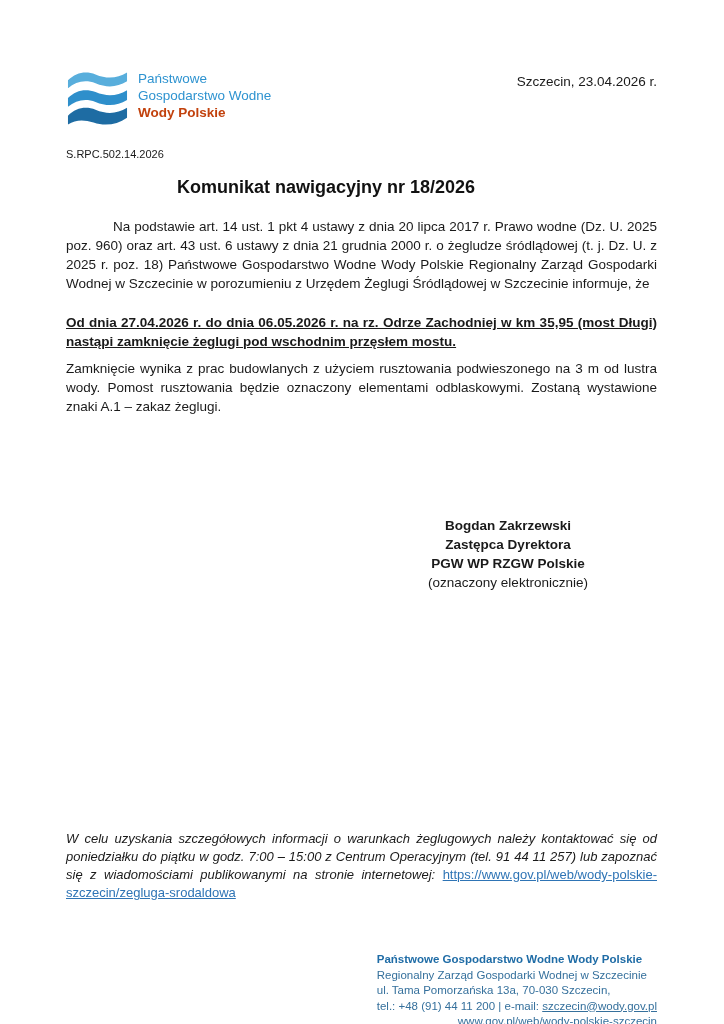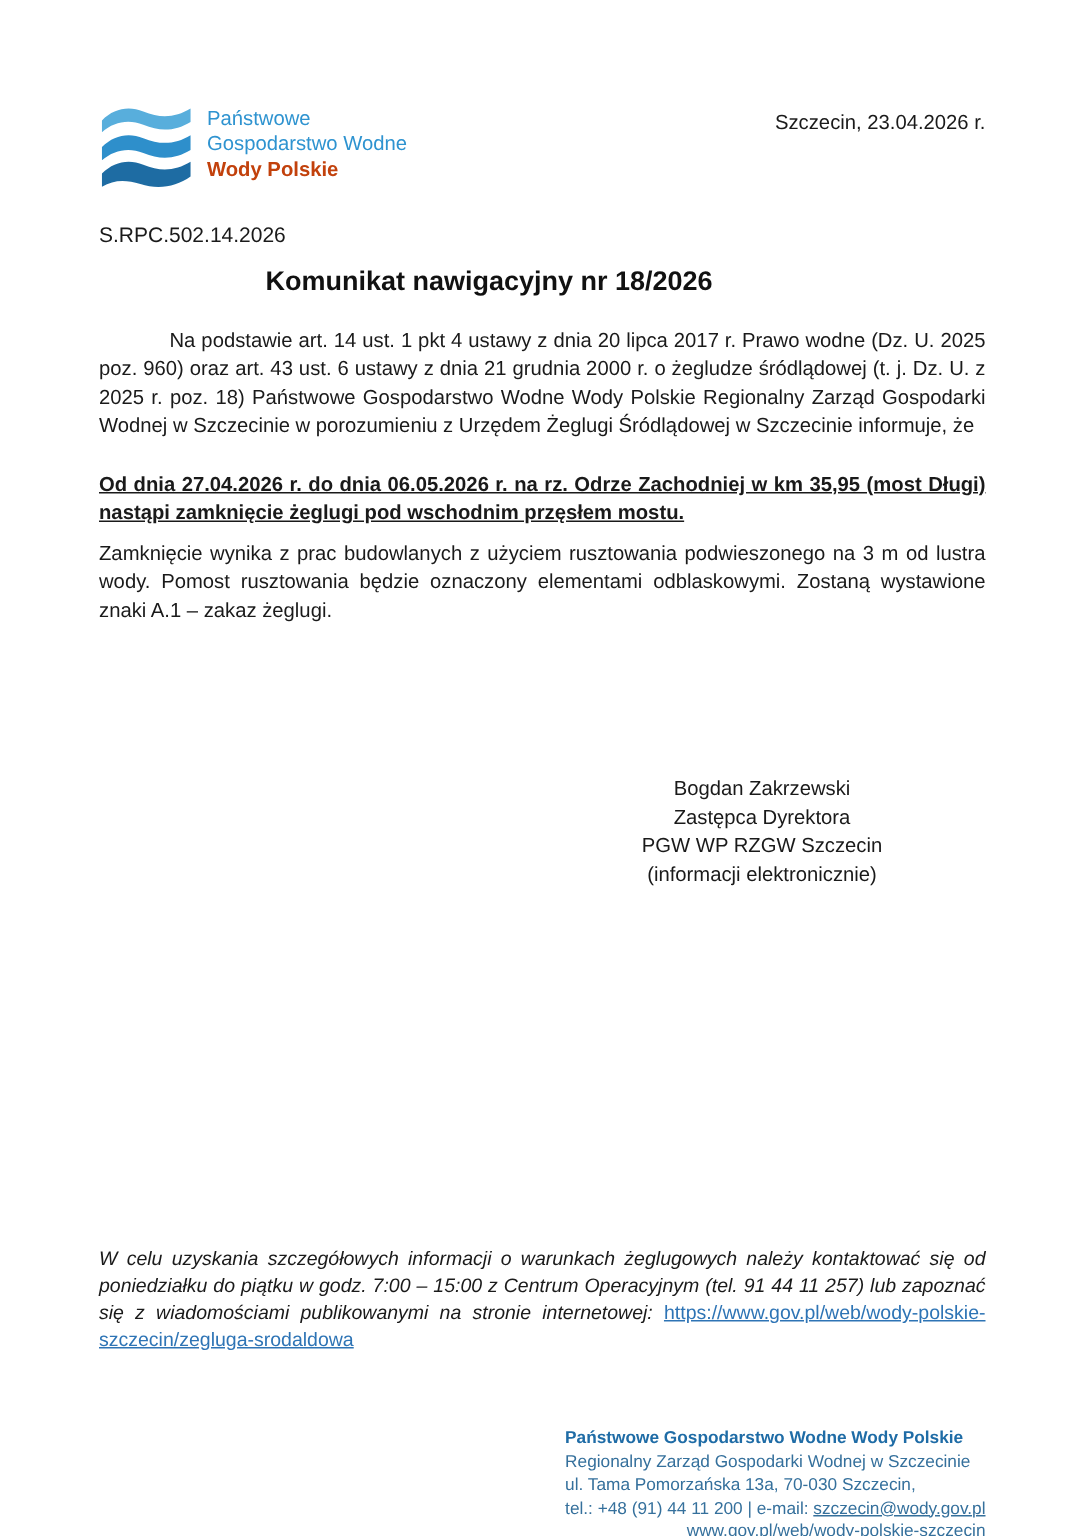--- a/index.html
+++ b/index.html
@@ -26,21 +26,21 @@
   .logo-text {
     margin-left: 9px;
     margin-top: 2px;
     font-size: 13.5px;
     line-height: 17px;
     color: #2e93d0;
   }
   .logo-text .bold-line { font-weight: bold; color: #c2410c; }
   .dateline { font-size: 13.5px; margin-top: 6px; }
   
-  .ref { position: absolute; top: 130px; left: 66px; font-size: 14px; }
+  .ref { position: absolute; top: 130px; left: 66px; font-size: 11px; }
   .doc-title {
     position: absolute;
     top: 159px; left: 66px; width: 520px;
     margin: 0;
     text-align: center;
     font-size: 18px;
     font-weight: bold;
     color: #111;
   }
   
@@ -62,21 +62,21 @@
   .p-recommend { top: 414px; text-align: left; }
   a.link { color: #2e74b5; text-decoration: underline; }
   
   .signature {
     position: absolute;
     top: 498px; left: 368px; width: 280px;
     text-align: center;
     font-size: 13.5px;
     line-height: 19px;
   }
-  .signature .sig-bold { font-weight: normal; }
+  .signature .sig-bold { font-weight: bold; }
   
   .p-info {
     top: 812px;
     font-style: italic;
     font-size: 13px;
     line-height: 18px;
   }
   .p-info a.link { font-style: normal; overflow-wrap: anywhere; }
   
   .footer {
@@ -122,22 +122,22 @@
   <p class="para p-legal">Na podstawie art. 14 ust. 1 pkt 4 ustawy z dnia 20 lipca 2017 r. Prawo wodne (Dz. U. 2025 poz. 960) oraz art. 43 ust. 6 ustawy z dnia 21 grudnia 2000 r. o żegludze śródlądowej (t. j. Dz. U. z 2025 r. poz. 18) Państwowe Gospodarstwo Wodne Wody Polskie Regionalny Zarząd Gospodarki Wodnej w Szczecinie w porozumieniu z Urzędem Żeglugi Śródlądowej w Szczecinie informuje, że</p>
 
   <p class="para p-announce">Od dnia 27.04.2026 r. do dnia 06.05.2026 r. na rz. Odrze Zachodniej w km 35,95 (most Długi) nastąpi zamknięcie żeglugi pod wschodnim przęsłem mostu.</p>
 
   <p class="para p-details">Zamknięcie wynika z prac budowlanych z użyciem rusztowania podwieszonego na 3 m od lustra wody. Pomost rusztowania będzie oznaczony elementami odblaskowymi. Zostaną wystawione znaki A.1 – zakaz żeglugi.</p>
 
 
   <div class="signature">
     <div class="sig-bold">Bogdan Zakrzewski</div>
     <div class="sig-bold">Zastępca Dyrektora</div>
-    <div class="sig-bold">PGW WP RZGW Szczecin</div>
-    <div>(informacji elektronicznie)</div>
+    <div class="sig-bold">PGW WP RZGW Polskie</div>
+    <div>(oznaczony elektronicznie)</div>
   </div>
 
   <p class="para p-info">
     <span>W celu uzyskania szczegółowych informacji o warunkach żeglugowych należy kontaktować się od poniedziałku do piątku w godz. 7:00 – 15:00 z Centrum Operacyjnym (tel. 91 44 11 257) lub zapoznać się z wiadomościami publikowanymi na stronie internetowej: </span><a href="#" class="link">https://www.gov.pl/web/wody-polskie-szczecin/zegluga-srodaldowa</a>
   </p>
 
   <div class="footer">
     <div class="footer-left">
       <div class="org-bold">Państwowe Gospodarstwo Wodne Wody Polskie</div>
       <div>Regionalny Zarząd Gospodarki Wodnej w Szczecinie</div>

